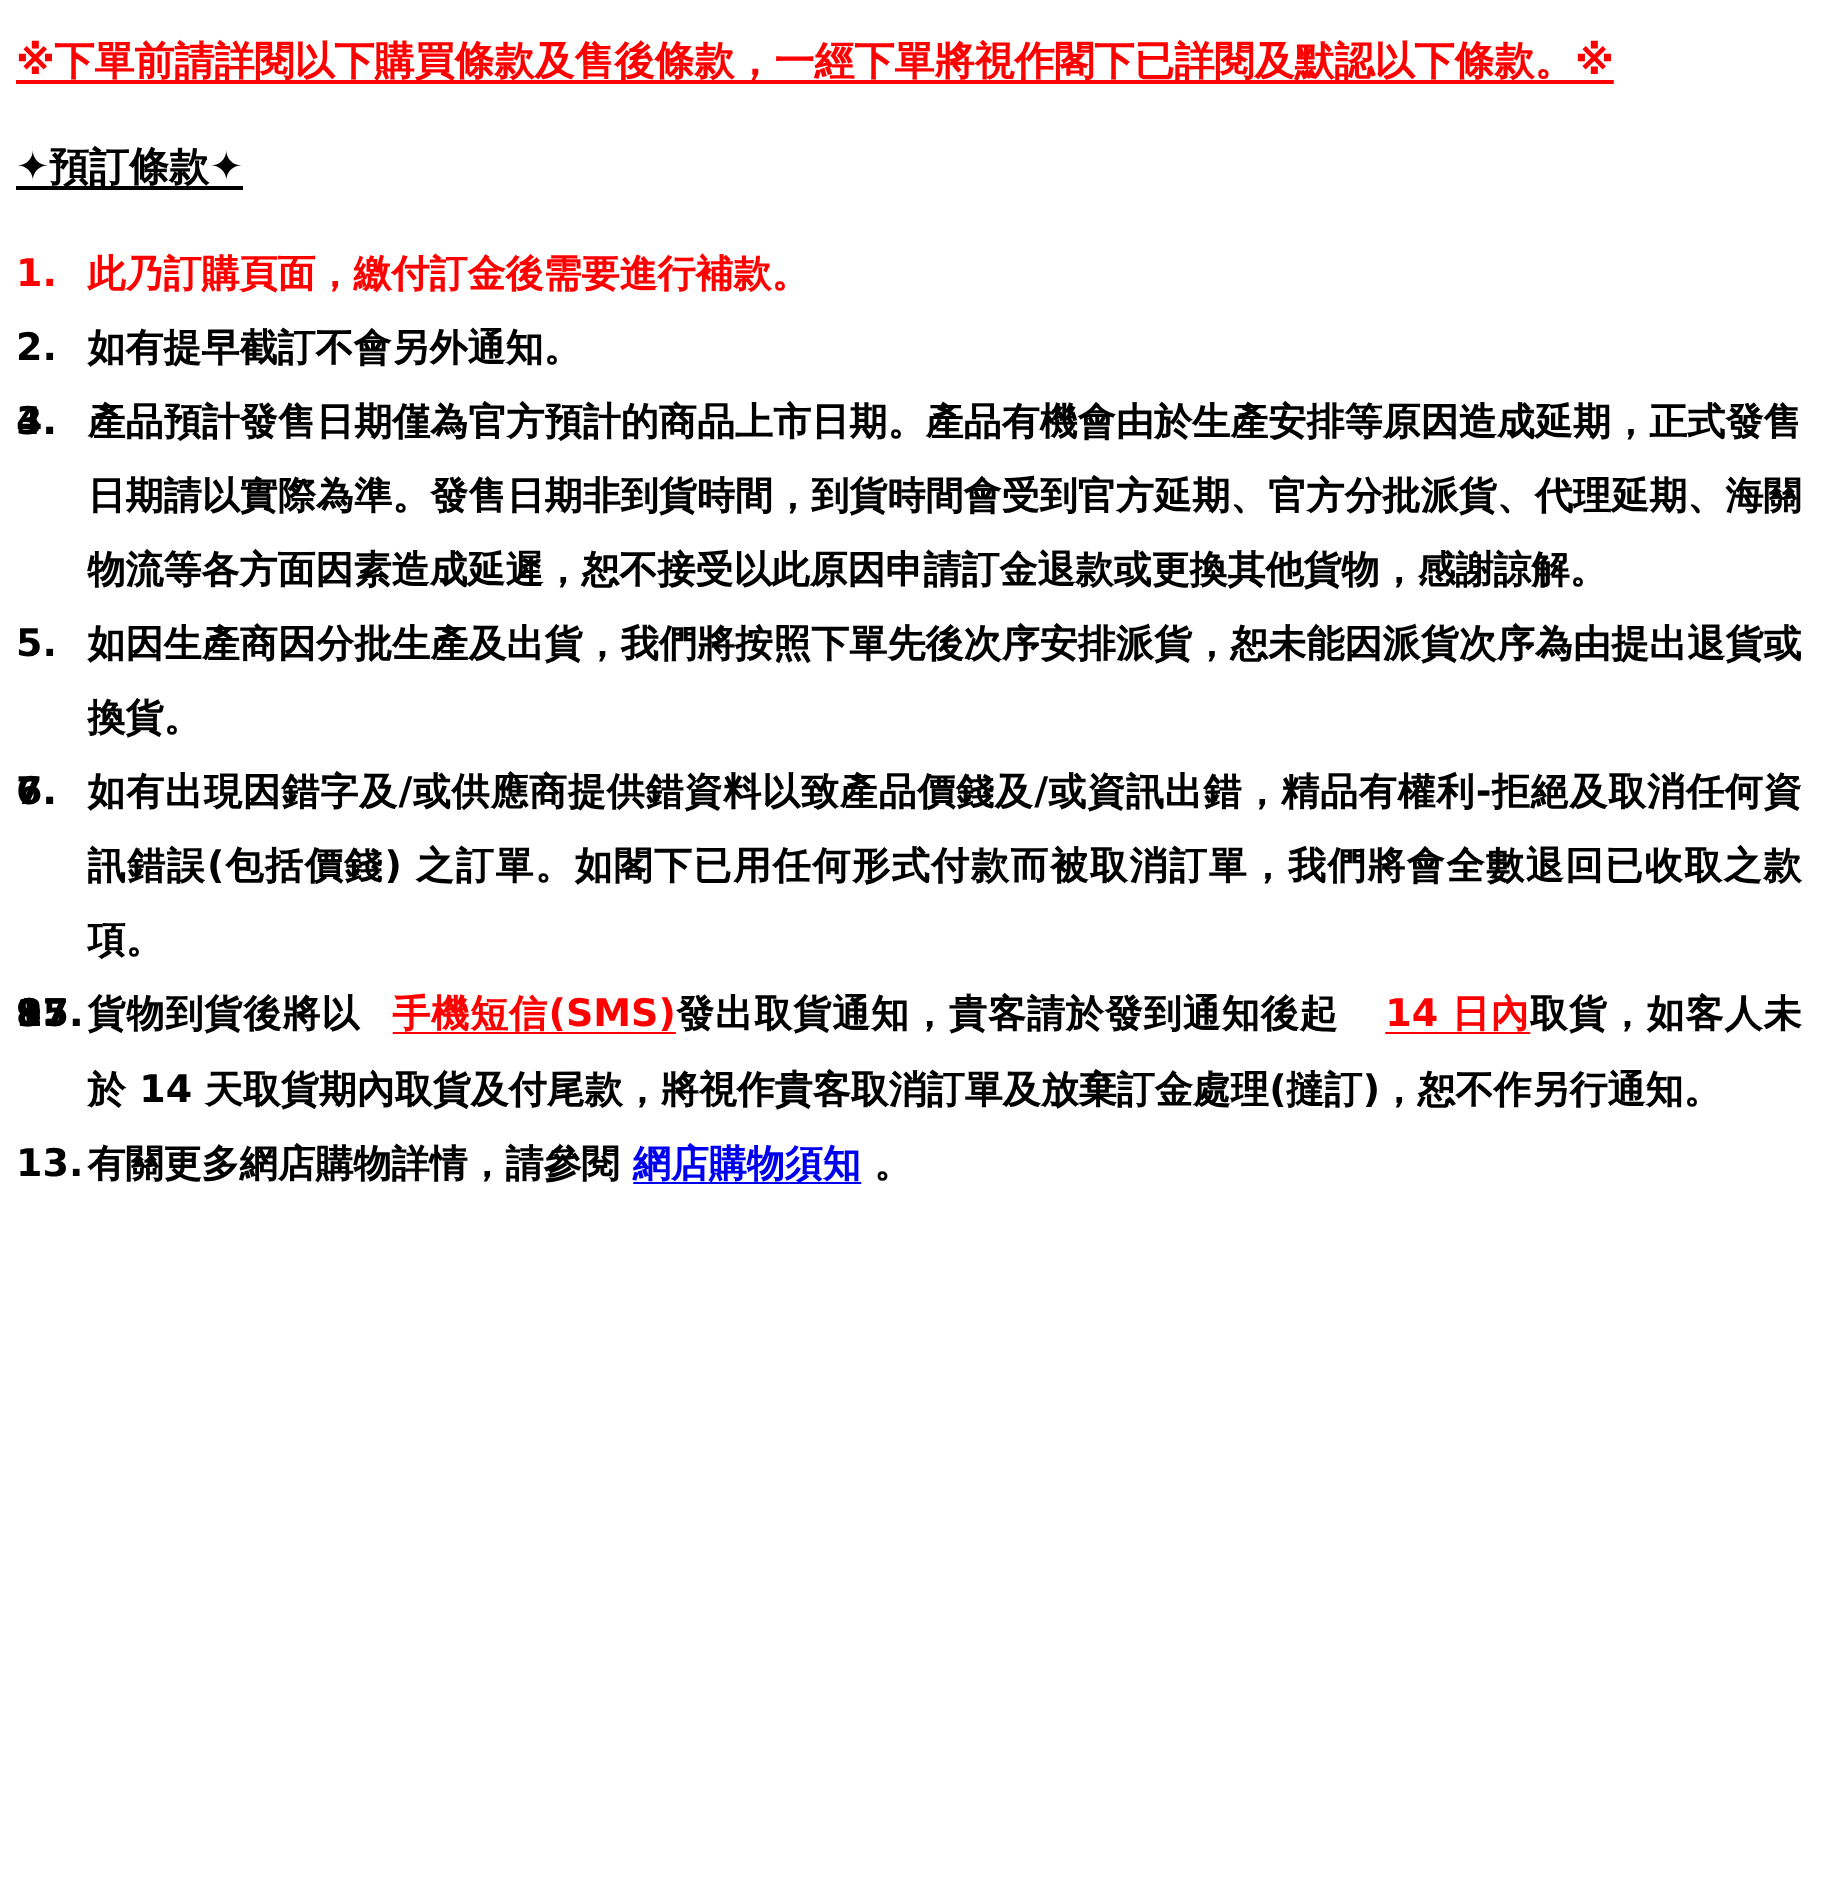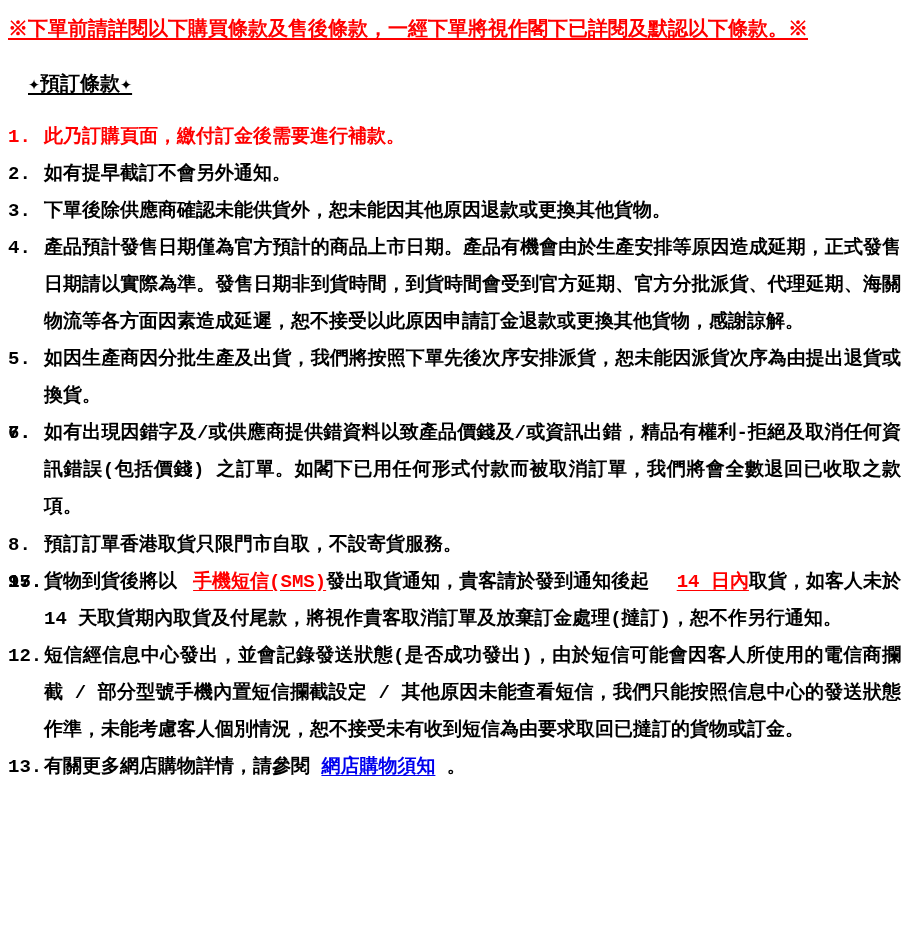--- a/index.html
+++ b/index.html
@@ -12,34 +12,32 @@
   body{
     font-family:"DejaVu Sans","Liberation Sans",sans-serif;
     font-weight:700;
     color:var(--ink);
     width:913px;
   }
   .page{
     width:913px;
     min-height:948px;
     padding:14px 12px 16px 8px;
-    font-family:Liberation Mono, monospace;
   }
   .title{
     color:var(--red);
     font-size:20px;
     line-height:1.6;
     text-decoration:underline;
     text-underline-offset:3px;
     margin-bottom:24px;
   }
   .section-header{
     font-size:20px;
     margin-bottom:22px;
-    margin-left:20px;
   }
   .section-header .u{
     text-decoration:underline;
     text-underline-offset:3px;
   }
   ol.terms{
     list-style:none;
     font-size:19px;
     line-height:1.95;
     text-align:justify;
@@ -76,25 +74,24 @@
 <div class="page">
   <div class="title">※下單前請詳閱以下購買條款及售後條款，一經下單將視作閣下已詳閱及默認以下條款。※</div>
 
   <div class="section-header">
     <span class="u">✦預訂條款✦</span>
   </div>
 
   <ol class="terms">
       <li class="term"><span class="num red">1.</span><span class="seg red">此乃訂購頁面，繳付訂金後需要進行補款。</span></li>
       <li class="term"><span class="num">2.</span><span class="seg normal">如有提早截訂不會另外通知。</span></li>
-      <li class="term"><span class="num">3.</span><span class="seg normal">下單後除供應商確認未能供貨外，恕未能因其他原因退款或更換其他貨物。</span></li>
+      <li class="term"><span class="num">3.</span></li>
       <li class="term"><span class="num">4.</span><span class="seg normal">產品預計發售日期僅為官方預計的商品上市日期。產品有機會由於生產安排等原因造成延期，正式發售日期請以實際為準。發售日期非到貨時間，到貨時間會受到官方延期、官方分批派貨、代理延期、海關物流等各方面因素造成延遲，恕不接受以此原因申請訂金退款或更換其他貨物，感謝諒解。</span></li>
       <li class="term"><span class="num">5.</span><span class="seg normal">如因生產商因分批生產及出貨，我們將按照下單先後次序安排派貨，恕未能因派貨次序為由提出退貨或換貨。</span></li>
       <li class="term"><span class="num">6.</span></li>
       <li class="term"><span class="num">7.</span><span class="seg normal">如有出現因錯字及/或供應商提供錯資料以致產品價錢及/或資訊出錯，精品有權利-拒絕及取消任何資訊錯誤(包括價錢) 之訂單。如閣下已用任何形式付款而被取消訂單，我們將會全數退回已收取之款項。</span></li>
-      <li class="term"><span class="num">8.</span><span class="seg normal">預訂訂單香港取貨只限門市自取，不設寄貨服務。</span></li>
+      <li class="term"><span class="num">8.</span></li>
       <li class="term"><span class="num">9.</span></li>
       <li class="term"><span class="num">17.</span></li>
       <li class="term"><span class="num">15.</span><span class="seg normal">貨物到貨後將以</span><span class="seg red-underline">手機短信(SMS)</span><span class="seg normal">發出取貨通知，貴客請於發到通知後起 </span><span class="seg red-underline">14 日內</span><span class="seg normal">取貨，如客人未於 14 天取貨期內取貨及付尾款，將視作貴客取消訂單及放棄訂金處理(撻訂)，恕不作另行通知。</span></li>
-      <li class="term"><span class="num">12.</span><span class="seg normal">短信經信息中心發出，並會記錄發送狀態(是否成功發出)，由於短信可能會因客人所使用的電信商攔截 / 部分型號手機內置短信攔截設定 / 其他原因未能查看短信，我們只能按照信息中心的發送狀態作準，未能考慮客人個別情況，恕不接受未有收到短信為由要求取回已撻訂的貨物或訂金。</span></li>
       <li class="term"><span class="num">13.</span><span class="seg normal">有關更多網店購物詳情，請參閱 </span><a class="seg link" href="#">網店購物須知</a><span class="seg normal"> 。</span></li>
     </ol>
 </div>
 
 </body></html>

